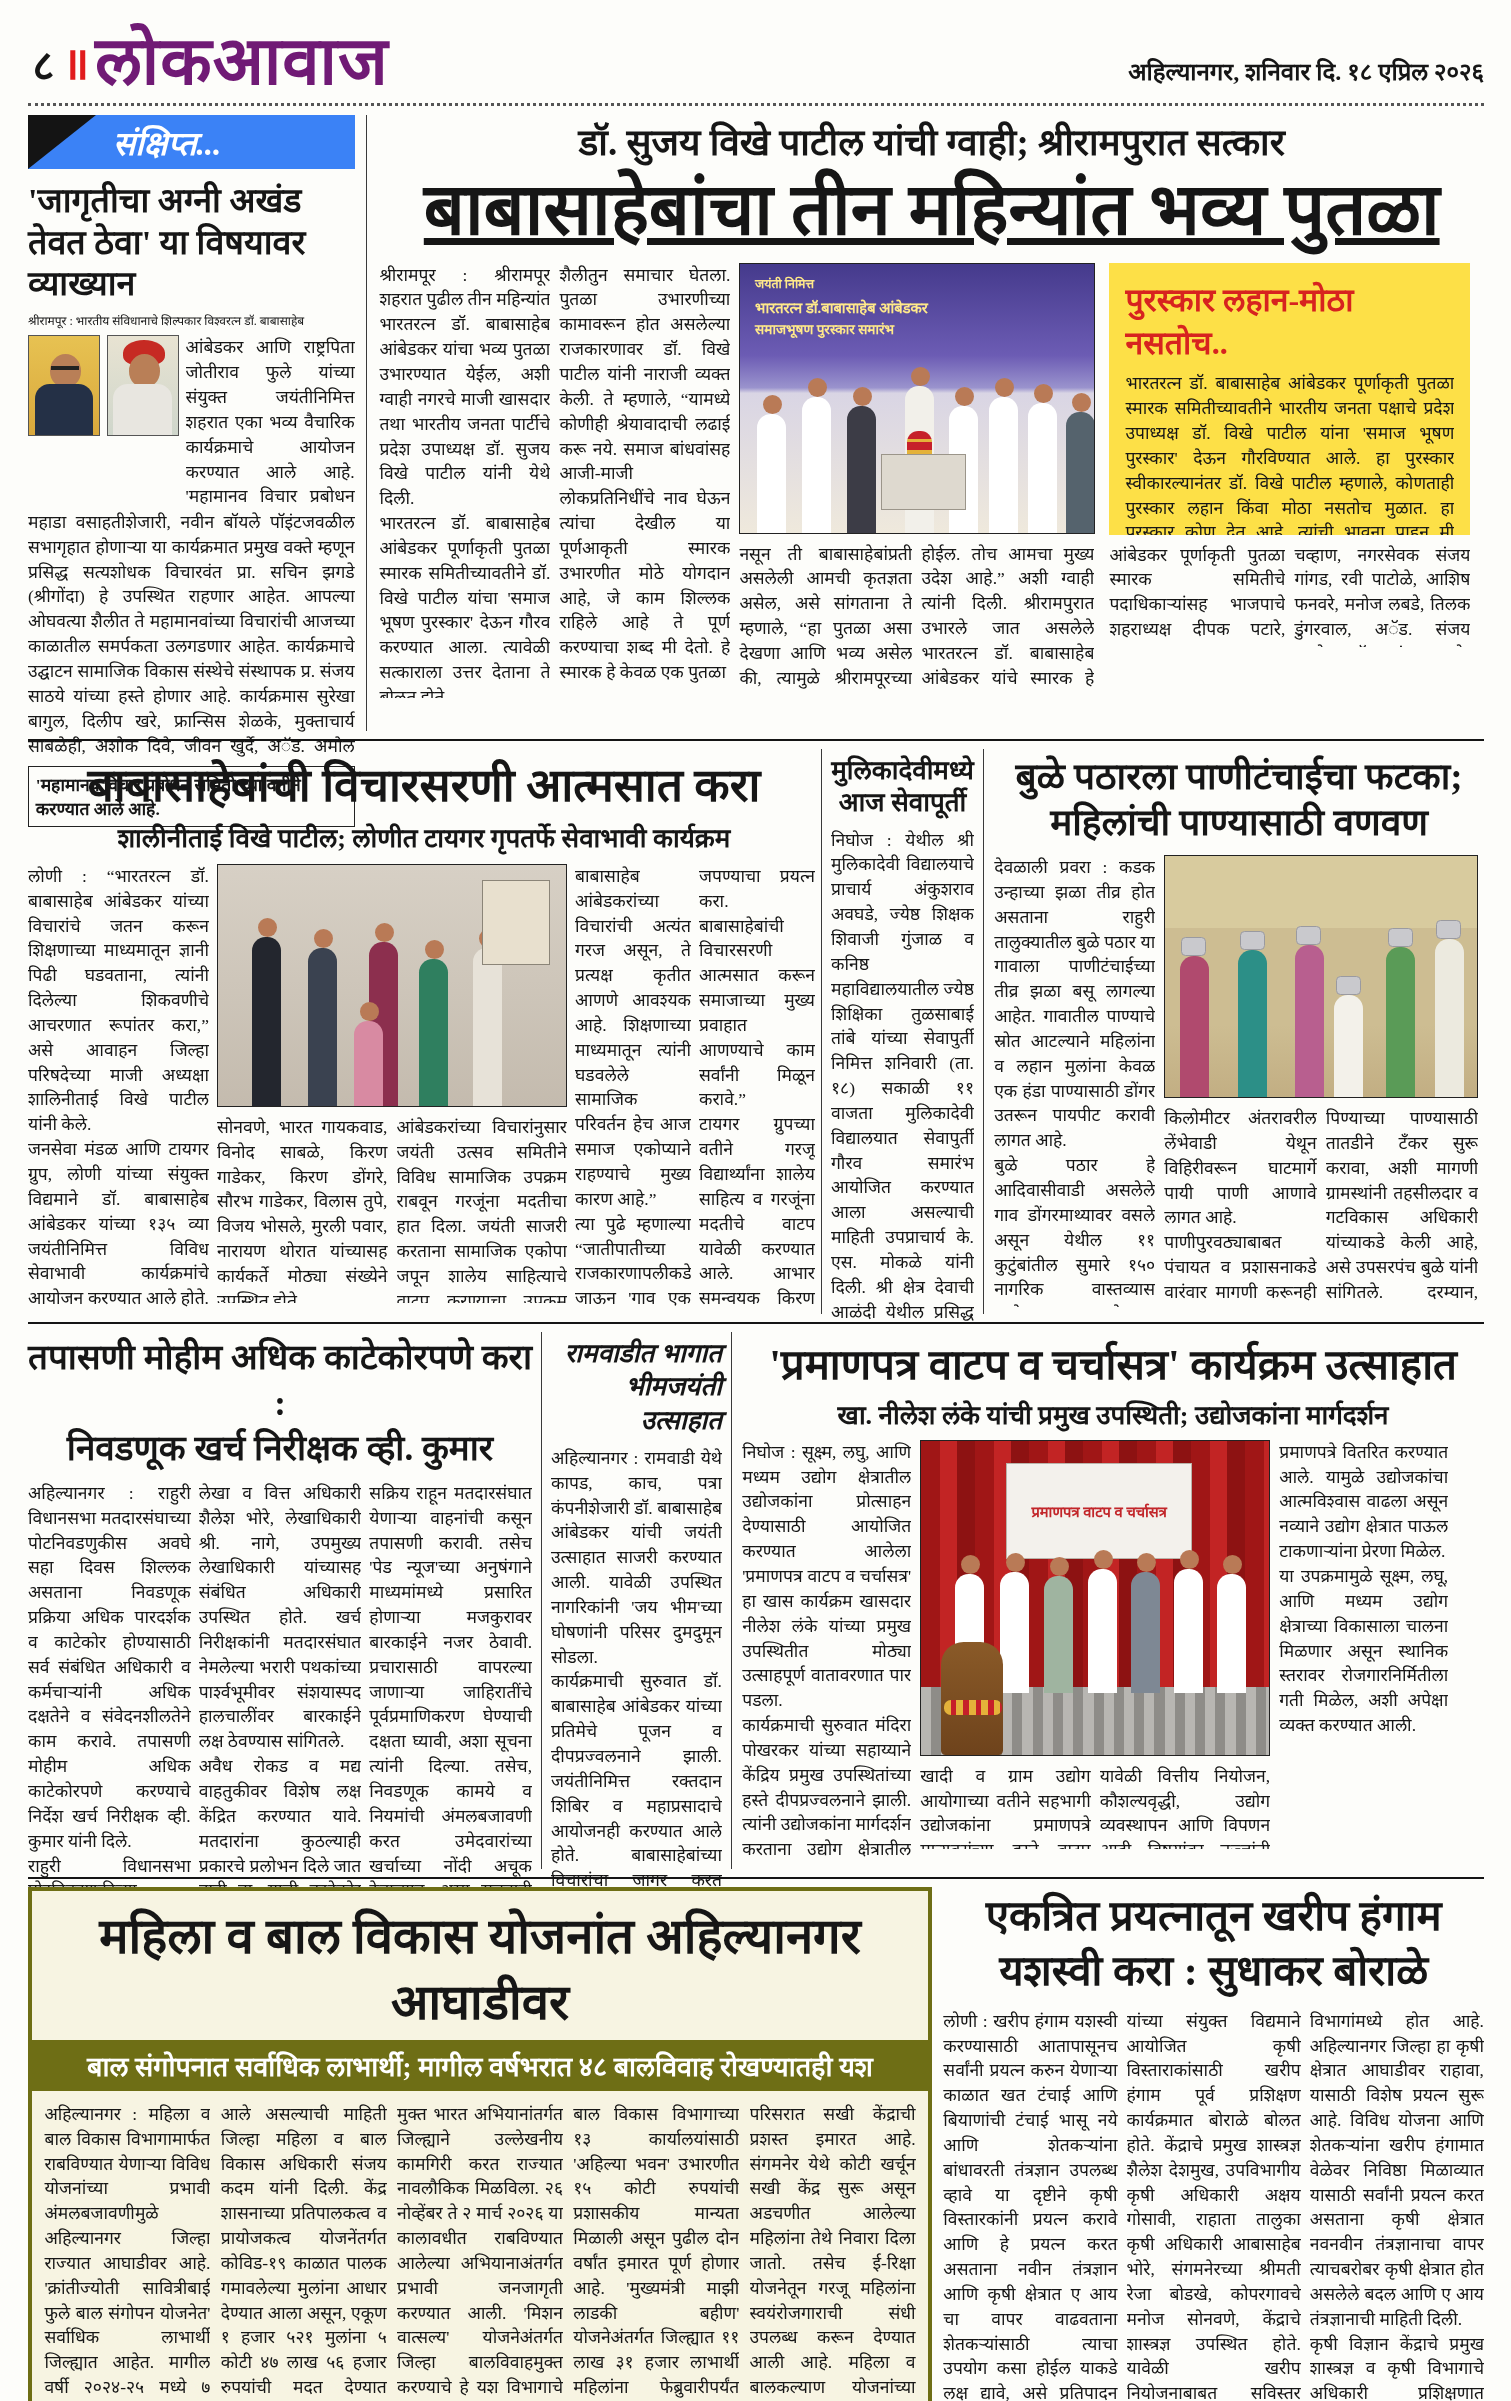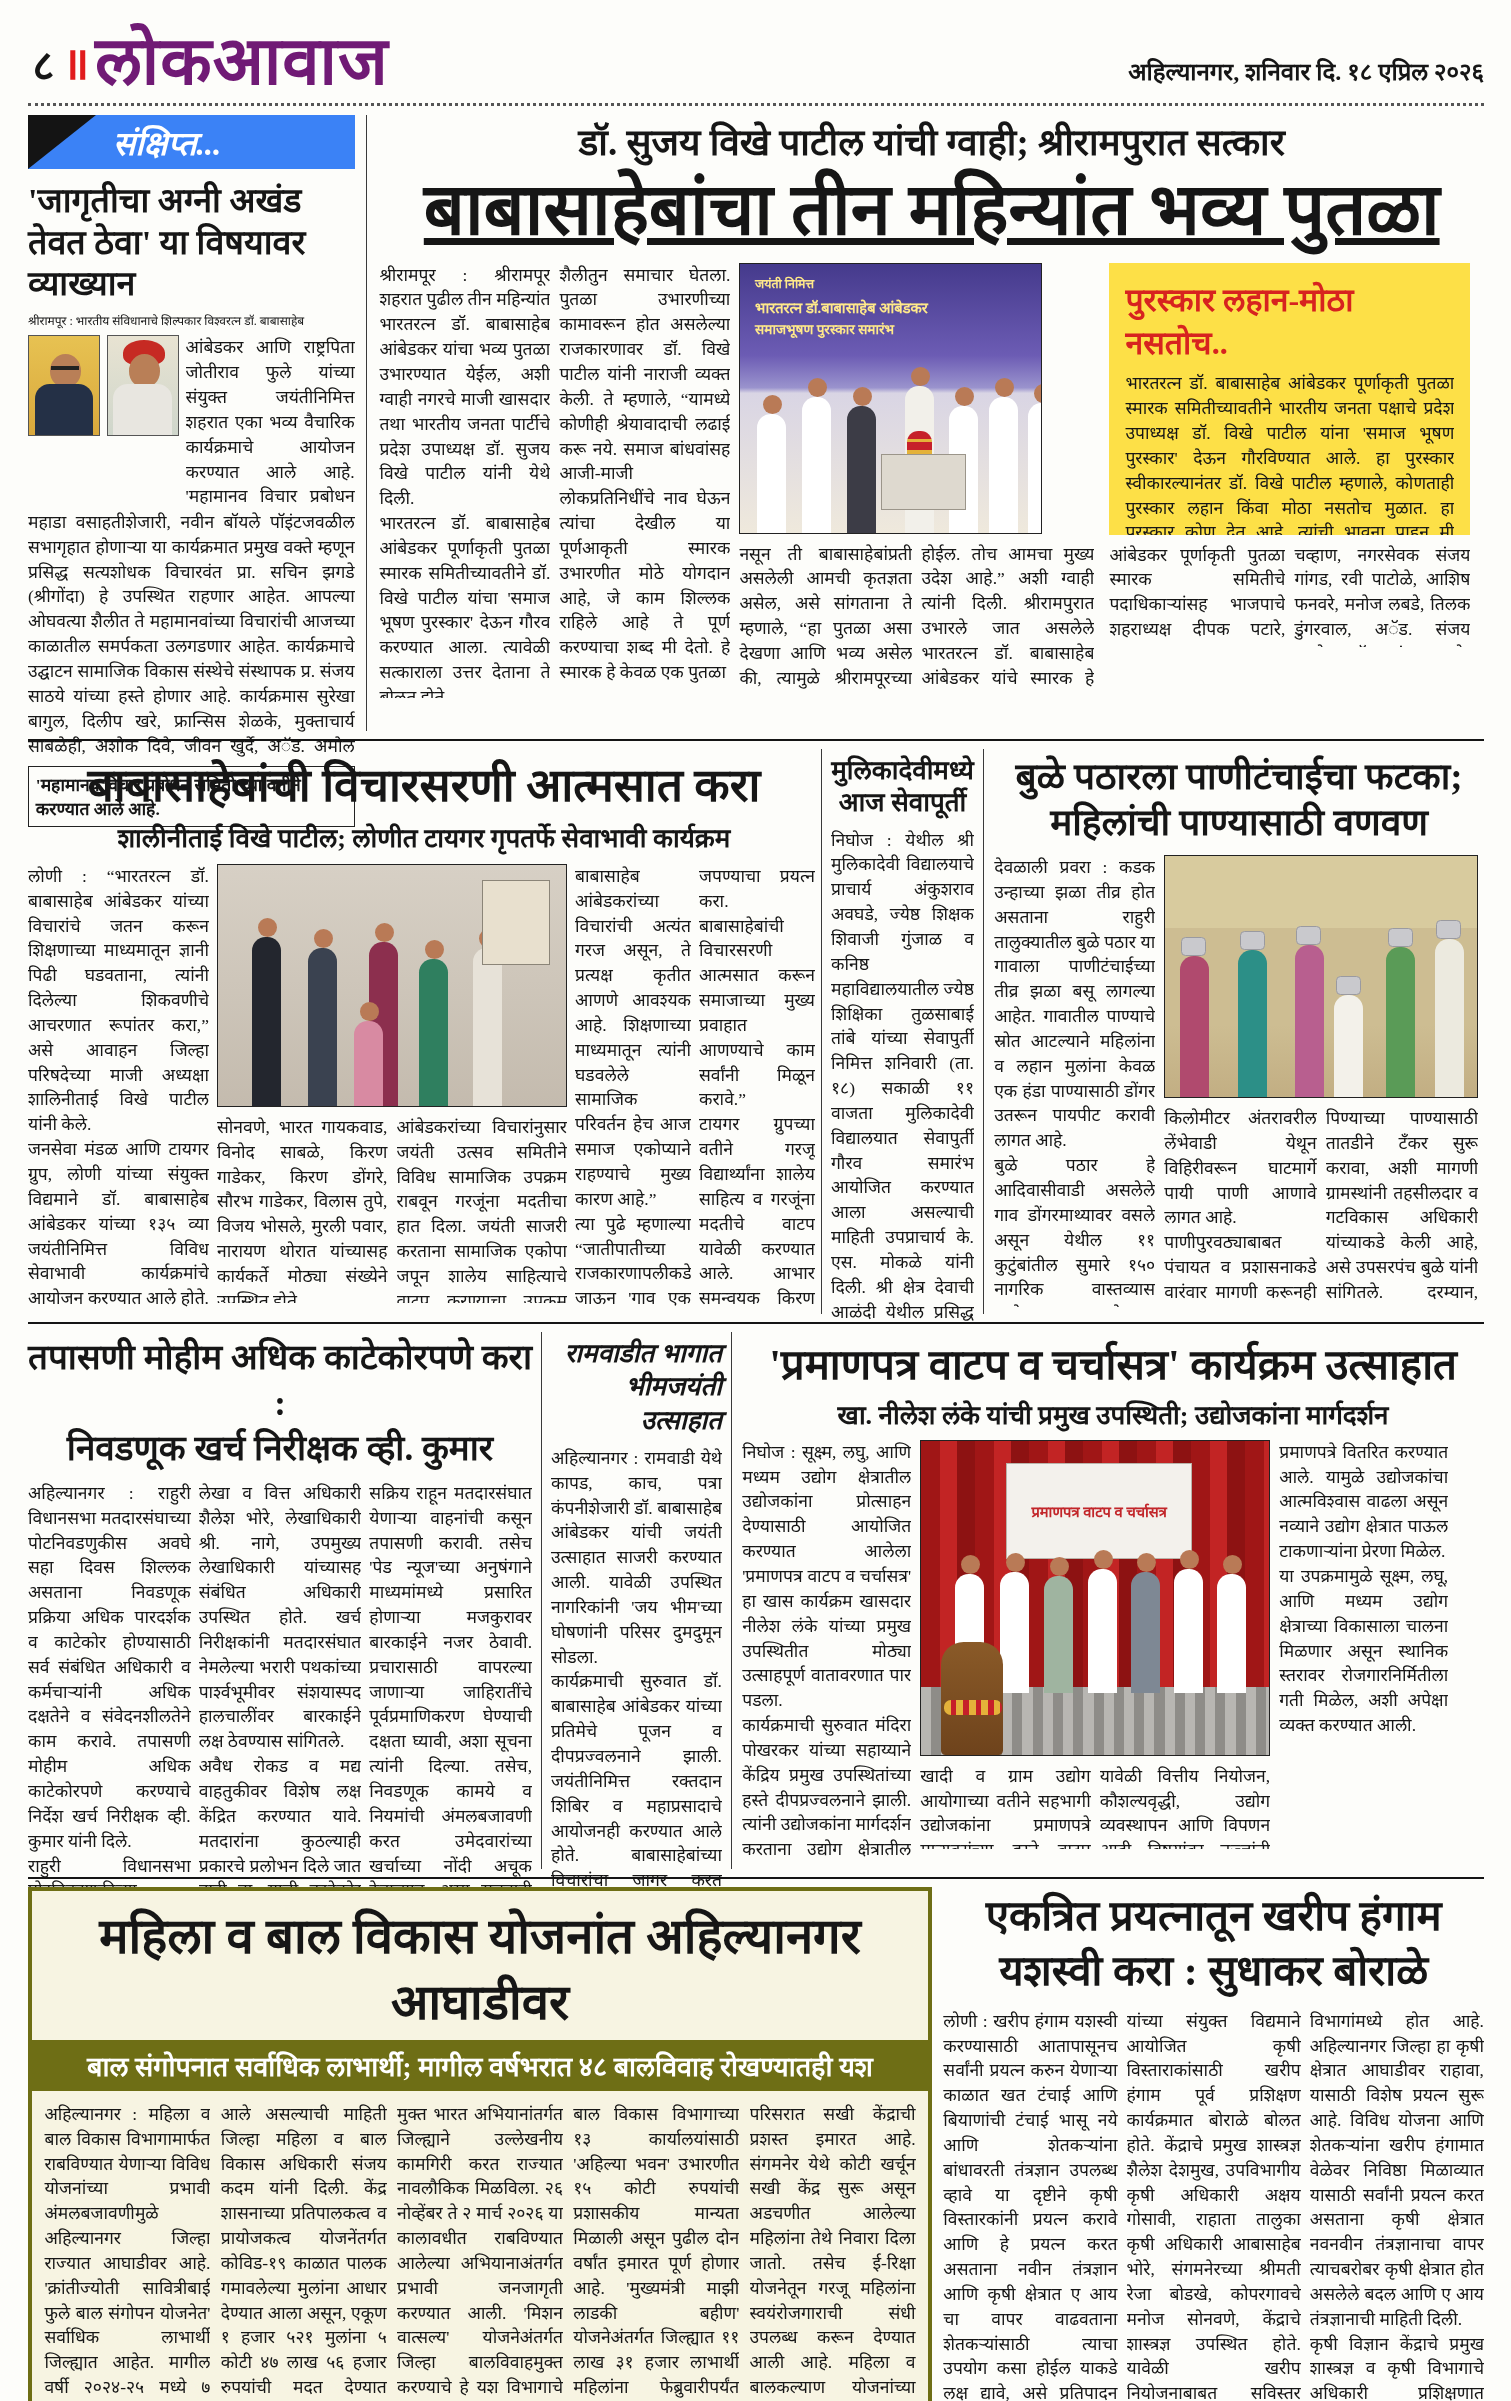--- a/index.html
+++ b/index.html
@@ -120,21 +120,21 @@
 
     <div class="lead">
       <div class="khead lead-kicker">डॉ. सुजय विखे पाटील यांची ग्वाही; श्रीरामपुरात सत्कार</div>
       <div class="khead lead-head">बाबासाहेबांचा तीन महिन्यांत भव्य पुतळा</div>
       <div class="lead-body">
         <div class="col c300">श्रीरामपूर : श्रीरामपूर शहरात पुढील तीन महिन्यांत भारतरत्न डॉ. बाबासाहेब आंबेडकर यांचा भव्य पुतळा उभारण्यात येईल, अशी ग्वाही नगरचे माजी खासदार तथा भारतीय जनता पार्टीचे प्रदेश उपाध्यक्ष डॉ. सुजय विखे पाटील यांनी येथे दिली.
 भारतरत्न डॉ. बाबासाहेब आंबेडकर पूर्णाकृती पुतळा स्मारक समितीच्यावतीने डॉ. विखे पाटील यांचा 'समाज भूषण पुरस्कार' देऊन गौरव करण्यात आला. त्यावेळी सत्काराला उत्तर देताना ते बोलत होते.
 डॉ. विखे पाटील यांनी यावेळी बाबासाहेबांच्या स्मारक उभारणीबाबत सुरू असलेल्या वादावर देखील आपल्या अनोख्या</div>
         <div class="col c300">शैलीतुन समाचार घेतला. पुतळा उभारणीच्या कामावरून होत असलेल्या राजकारणावर डॉ. विखे पाटील यांनी नाराजी व्यक्त केली. ते म्हणाले, “यामध्ये कोणीही श्रेयावादाची लढाई करू नये. समाज बांधवांसह आजी-माजी लोकप्रतिनिधींचे नाव घेऊन त्यांचा देखील या पूर्णआकृती स्मारक उभारणीत मोठे योगदान आहे, जे काम शिल्लक राहिले आहे ते पूर्ण करण्याचा शब्द मी देतो. हे स्मारक हे केवळ एक पुतळा</div>
         <div class="cstack">
-          <div class="photo" style="width:303px;height:271px;background:linear-gradient(#453a8c,#6c5cb4 34%,#9a93cd 46%,#d9d5e4 48%,#efe9dc);">
+          <div class="photo" style="width:356px;height:271px;background:linear-gradient(#453a8c,#6c5cb4 34%,#9a93cd 46%,#d9d5e4 48%,#efe9dc);">
             <div class="bannerline" style="left:14.7px;top:11.3px;font-size:12.4px;">जयंती निमित्त</div>
             <div class="bannerline" style="left:14.7px;top:33px;font-size:14.7px;">भारतरत्न डॉ.बाबासाहेब आंबेडकर</div>
             <div class="bannerline" style="left:14.7px;top:55px;font-size:13.6px;">समाजभूषण पुरस्कार समारंभ</div>
             <i class="p" style="left:17px;bottom:0;height:119px;"></i>
             <i class="p" style="left:62px;bottom:0;height:136px;"></i>
             <i class="p" style="left:107px;bottom:0;height:127px;background:#3c3c46;"></i>
             <i class="p" style="left:165px;bottom:0;height:147px;background:#f2f0ea;"></i>
             <i class="p" style="left:209px;bottom:0;height:127px;"></i>
             <i class="p" style="left:249px;bottom:0;height:136px;"></i>
             <i class="p" style="left:288px;bottom:0;height:130px;"></i>

